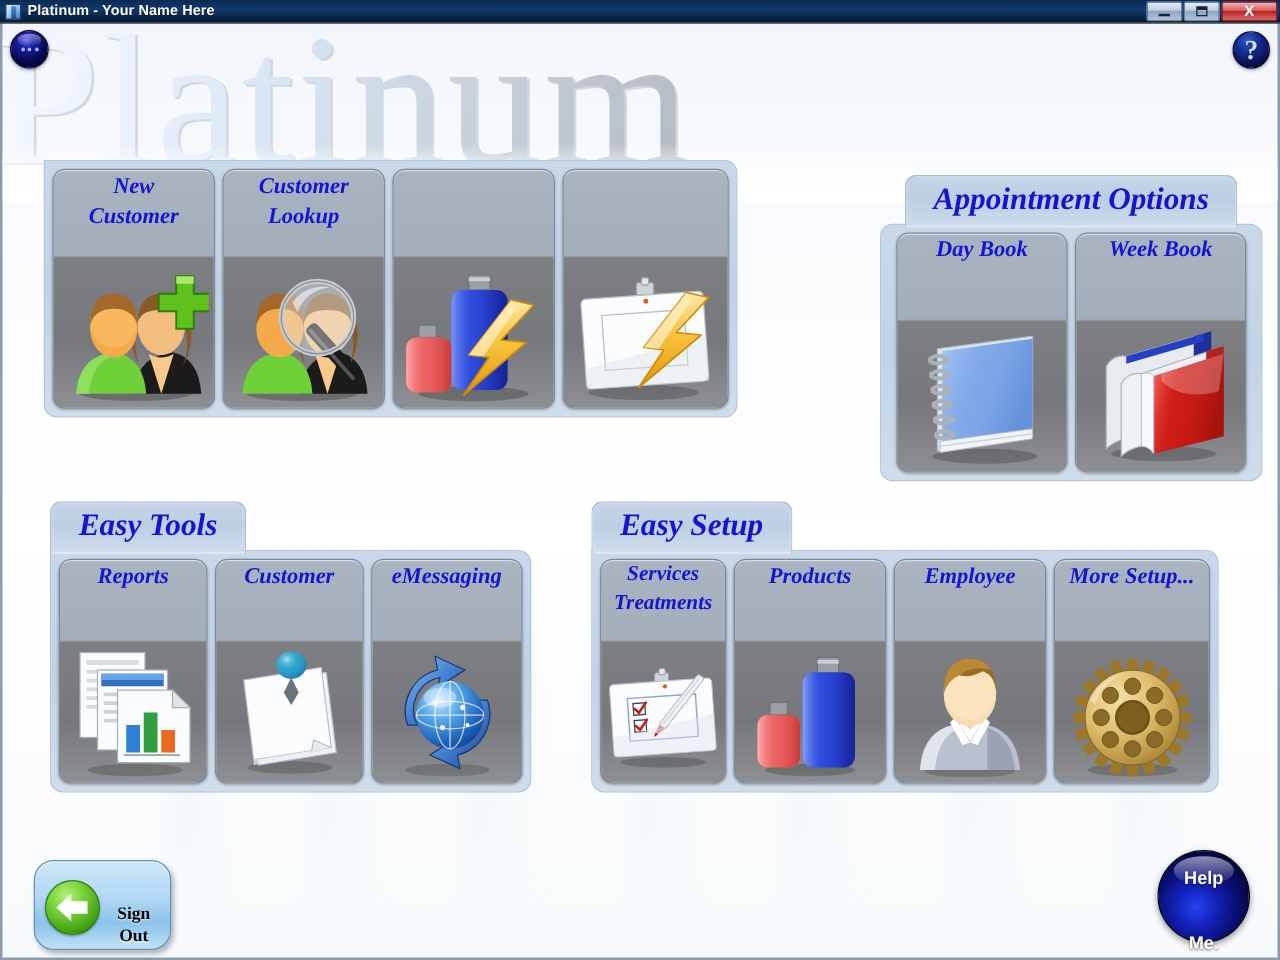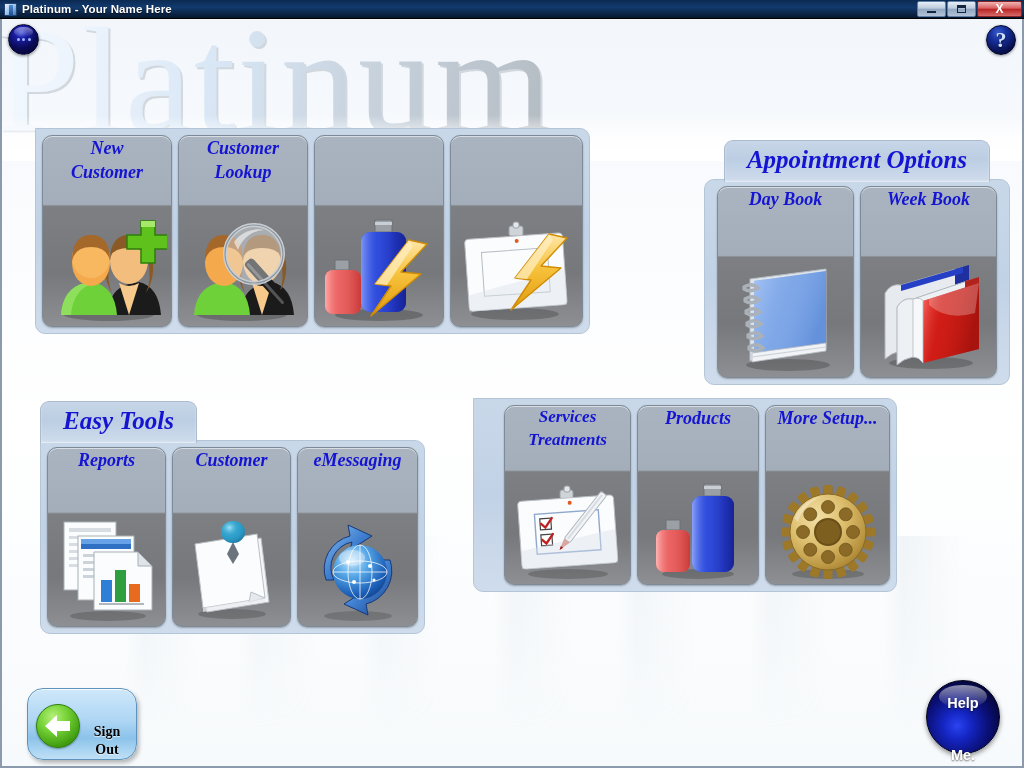--- a/index.html
+++ b/index.html
@@ -564,23 +564,24 @@
             </g>
             <ellipse cx="50" cy="40" rx="13" ry="8" fill="rgba(255,255,255,.35)"></ellipse>
           </svg>
         </div>
       </div>
 
     </div>
   </div>
 
   <div class="group" id="grp-setup" style="left:471px; top:382px;">
+    <div class="group-tab">Easy Setup</div>
     <div class="group-body">
 
-      <div class="tile" style="width:127px;height:180px;margin-left:24px;">
+      <div class="tile" style="width:101px;height:180px;">
         <div class="tile-label" style="font-size:17px;">Services
 Treatments</div>
         <div class="tile-icon" style="height:96px;">
           <svg width="116" height="96" viewBox="0 0 116 96">
             <ellipse cx="58" cy="90" rx="40" ry="5" fill="rgba(0,0,0,.18)"></ellipse>
             <rect x="50" y="6" width="13" height="9" rx="2" fill="#cfd4d9" stroke="#9aa0a6"></rect>
             <rect x="54" y="2" width="6" height="6" rx="2" fill="#e3e7eb" stroke="#9aa0a6"></rect>
             <g transform="rotate(-4 58 52)">
               <rect x="10" y="14" width="96" height="68" rx="4" fill="#fbfcfd" stroke="#b9bfc5"></rect>
               <rect x="26" y="28" width="64" height="40" fill="none" stroke="#8fa8cc" stroke-width="1.4"></rect>
@@ -623,20 +624,39 @@
                 <stop offset="1" stop-color="#b32020" stop-opacity=".6"></stop>
               </linearGradient>
             </defs>
             <rect x="24" y="40" width="14" height="10" fill="#9aa0a6" stroke="#6d7378"></rect>
             <rect x="14" y="50" width="34" height="42" rx="8" fill="#e8615f"></rect>
             <rect x="14" y="50" width="34" height="42" rx="8" fill="url(#rg2)"></rect>
           </svg>
         </div>
       </div>
 
+      <div class="tile" style="width:122px;height:180px;">
+        <div class="tile-label">Employee</div>
+        <div class="tile-icon" style="height:100px;">
+          <svg width="112" height="100" viewBox="0 0 112 100">
+            <ellipse cx="56" cy="95" rx="36" ry="5" fill="rgba(0,0,0,.16)"></ellipse>
+            <path d="M16 94 q2-30 26-36 l14-3 l14 3 q24 6 26 36 z" fill="#b9c0cf"></path>
+            <path d="M16 94 q2-30 26-36 l6 2 q-18 8-20 34 z" fill="#dfe3ec"></path>
+            <path d="M70 60 q20 8 22 34 l-22 0 z" fill="#9aa2b4"></path>
+            <path d="M46 55 l10 16 l10-16 q-10 6-20 0z" fill="#fff"></path>
+            <path d="M44 52 l12 20 l-6 2 l-10 -18z" fill="#ffffff"></path>
+            <path d="M68 52 l-12 20 l6 2 l10 -18z" fill="#ffffff"></path>
+            <path d="M44 48 l12 14 l12-14 q-12 8-24 0z" fill="#f5d3a8"></path>
+            <ellipse cx="56" cy="34" rx="21" ry="25" fill="#f7dcb3"></ellipse>
+            <ellipse cx="56" cy="31" rx="21" ry="23" fill="#fae3bd"></ellipse>
+            <path d="M35 33 q0-28 21-28 q21 0 21 28 q-1-15-11-18 q-12 7-21 2 q-8 3-10 16z" fill="#9a6b22"></path>
+            <path d="M35 33 q0-28 21-28 q12 0 17 9 q-14-4-25 4 q-10 4-13 15z" fill="#b98a33"></path>
+          </svg>
+        </div>
+      </div>
 
       <div class="tile" style="width:125px;height:180px;">
         <div class="tile-label">More Setup...</div>
         <div class="tile-icon" style="height:100px;">
           <svg width="116" height="100" viewBox="0 0 116 100">
             <ellipse cx="58" cy="94" rx="36" ry="5" fill="rgba(0,0,0,.18)"></ellipse>
             <defs>
               <radialGradient id="gr" cx=".35" cy=".3" r=".85">
                 <stop offset="0" stop-color="#f3e0a6"></stop>
                   <stop offset=".45" stop-color="#dcbd6c"></stop>

